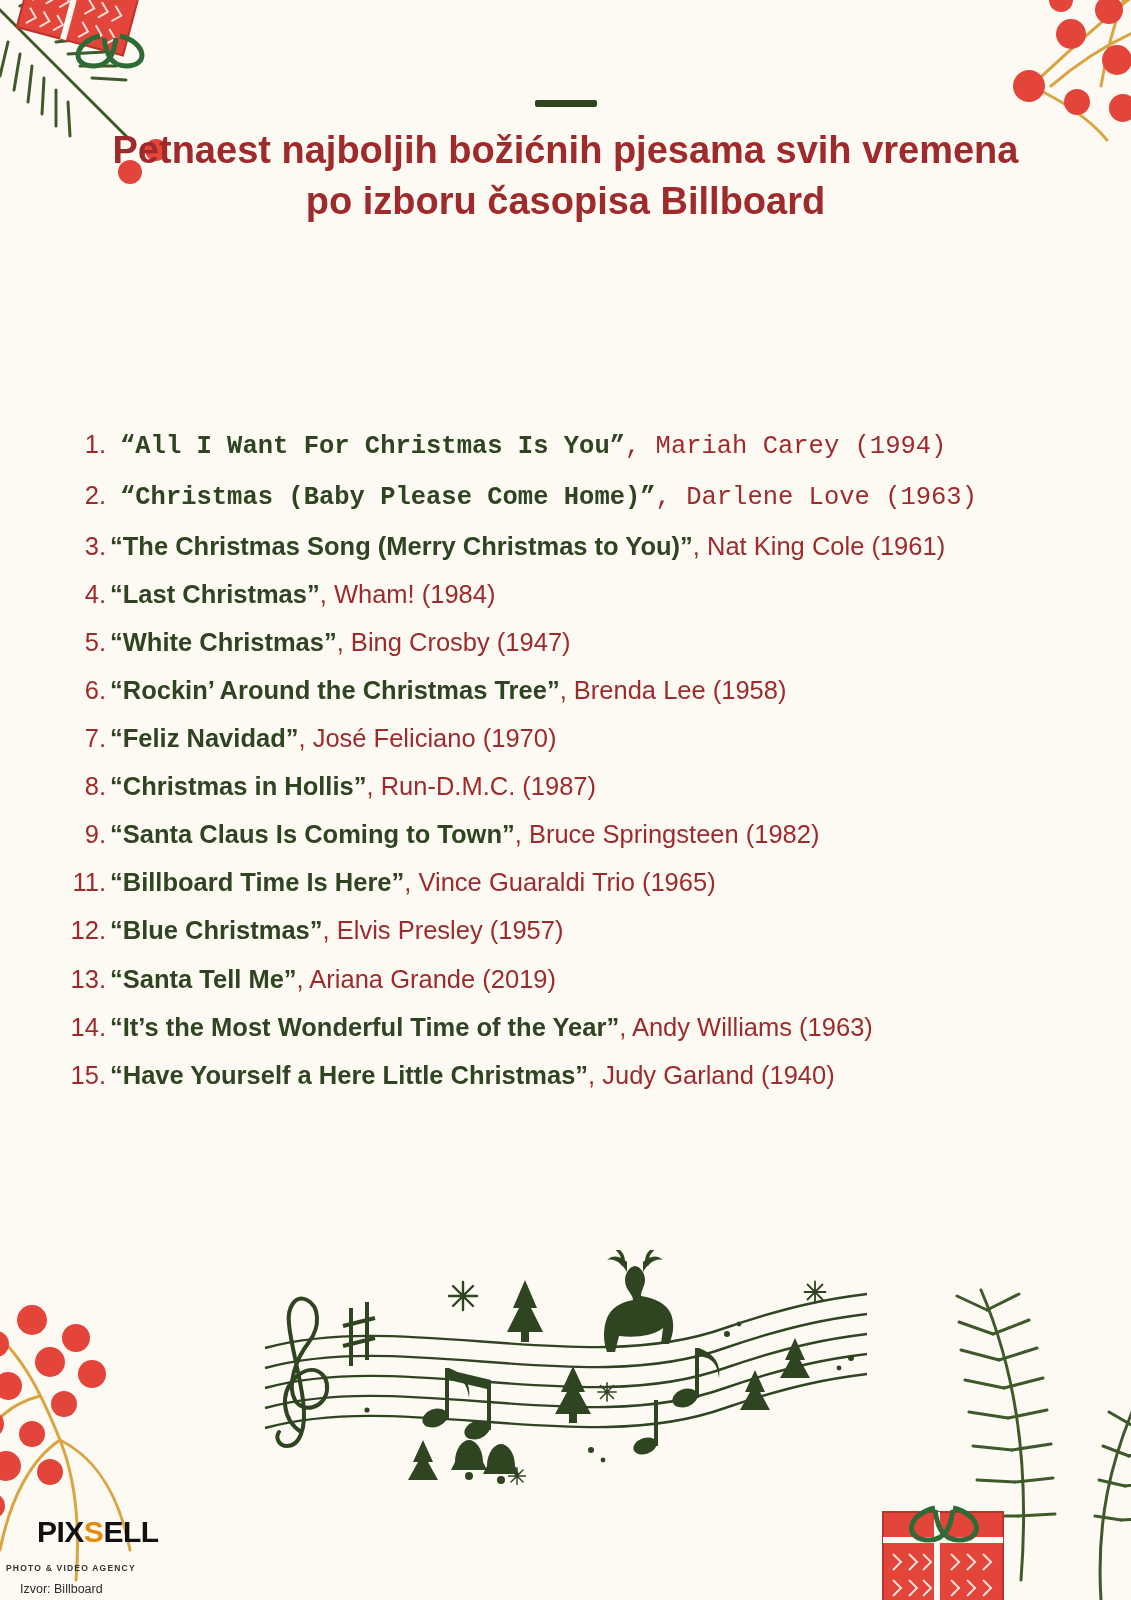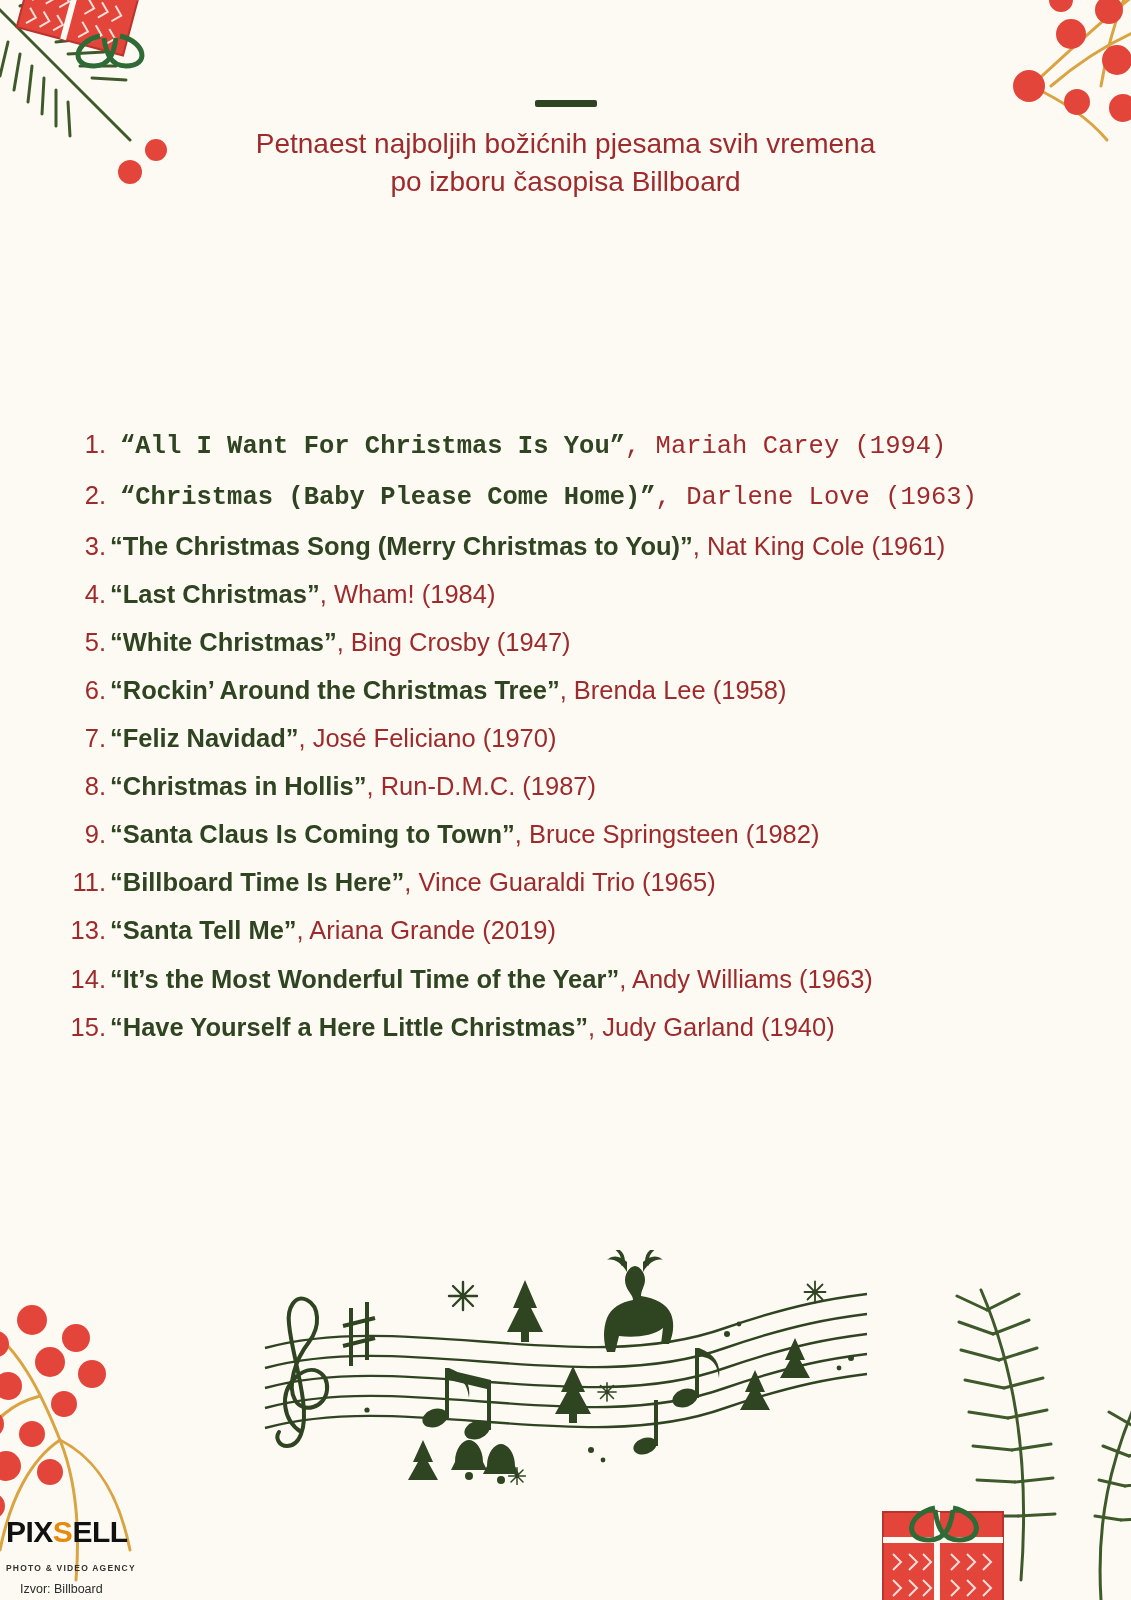--- a/index.html
+++ b/index.html
@@ -48,23 +48,23 @@
     padding: 0 60px;
   }
   .title-rule {
     width: 62px;
     height: 7px;
     background: #2f4420;
     margin: 22px auto 18px auto;
     border-radius: 2px;
   }
   .subtitle {
-    font-size: 28px;
+    font-size: 38px;
     line-height: 1.35;
-    font-weight: normal;
+    font-weight: bold;
     color: #9e2a2b;
     margin: 0 auto;
     max-width: 1000px;
   }
 
   
   .list {
     position: absolute;
     top: 430px;
     left: 64px;
@@ -118,20 +118,21 @@
   .logo {
     position: absolute;
     left: 6px;
     bottom: 28px;
     line-height: 1;
   }
   .logo-text {
     font-size: 30px;
     font-weight: bold;
     letter-spacing: -0.5px;
+    margin-left: 31px;
   }
   .logo-pix { color: #111111; }
   .logo-s { color: #e8890c; }
   .logo-ell { color: #111111; }
   .logo-sub {
     font-size: 8.5px;
     letter-spacing: 1.2px;
     color: #333333;
     margin-top: 17px;
     font-weight: bold;
@@ -289,20 +290,24 @@
       </li>
       <li>
         <span class="idx">9.</span>
         <span class="li-body"><span class="song">“Santa Claus Is Coming to Town”</span><span class="artist">, Bruce Springsteen (1982)</span></span>
       </li>
       <li>
         <span class="idx">11.</span>
         <span class="li-body"><span class="song">“Billboard Time Is Here”</span><span class="artist">, Vince Guaraldi Trio (1965)</span></span>
       </li>
       <li>
+        <span class="idx">12.</span>
+        <span class="li-body"><span class="song">“Blue Christmas”</span><span class="artist">, Elvis Presley (1957)</span></span>
+      </li>
+      <li>
         <span class="idx">13.</span>
         <span class="li-body"><span class="song">“Santa Tell Me”</span><span class="artist">, Ariana Grande (2019)</span></span>
       </li>
       <li>
         <span class="idx">14.</span>
         <span class="li-body"><span class="song">“It’s the Most Wonderful Time of the Year”</span><span class="artist">, Andy Williams (1963)</span></span>
       </li>
       <li>
         <span class="idx">15.</span>
         <span class="li-body"><span class="song">“Have Yourself a Here Little Christmas”</span><span class="artist">, Judy Garland (1940)</span></span>

